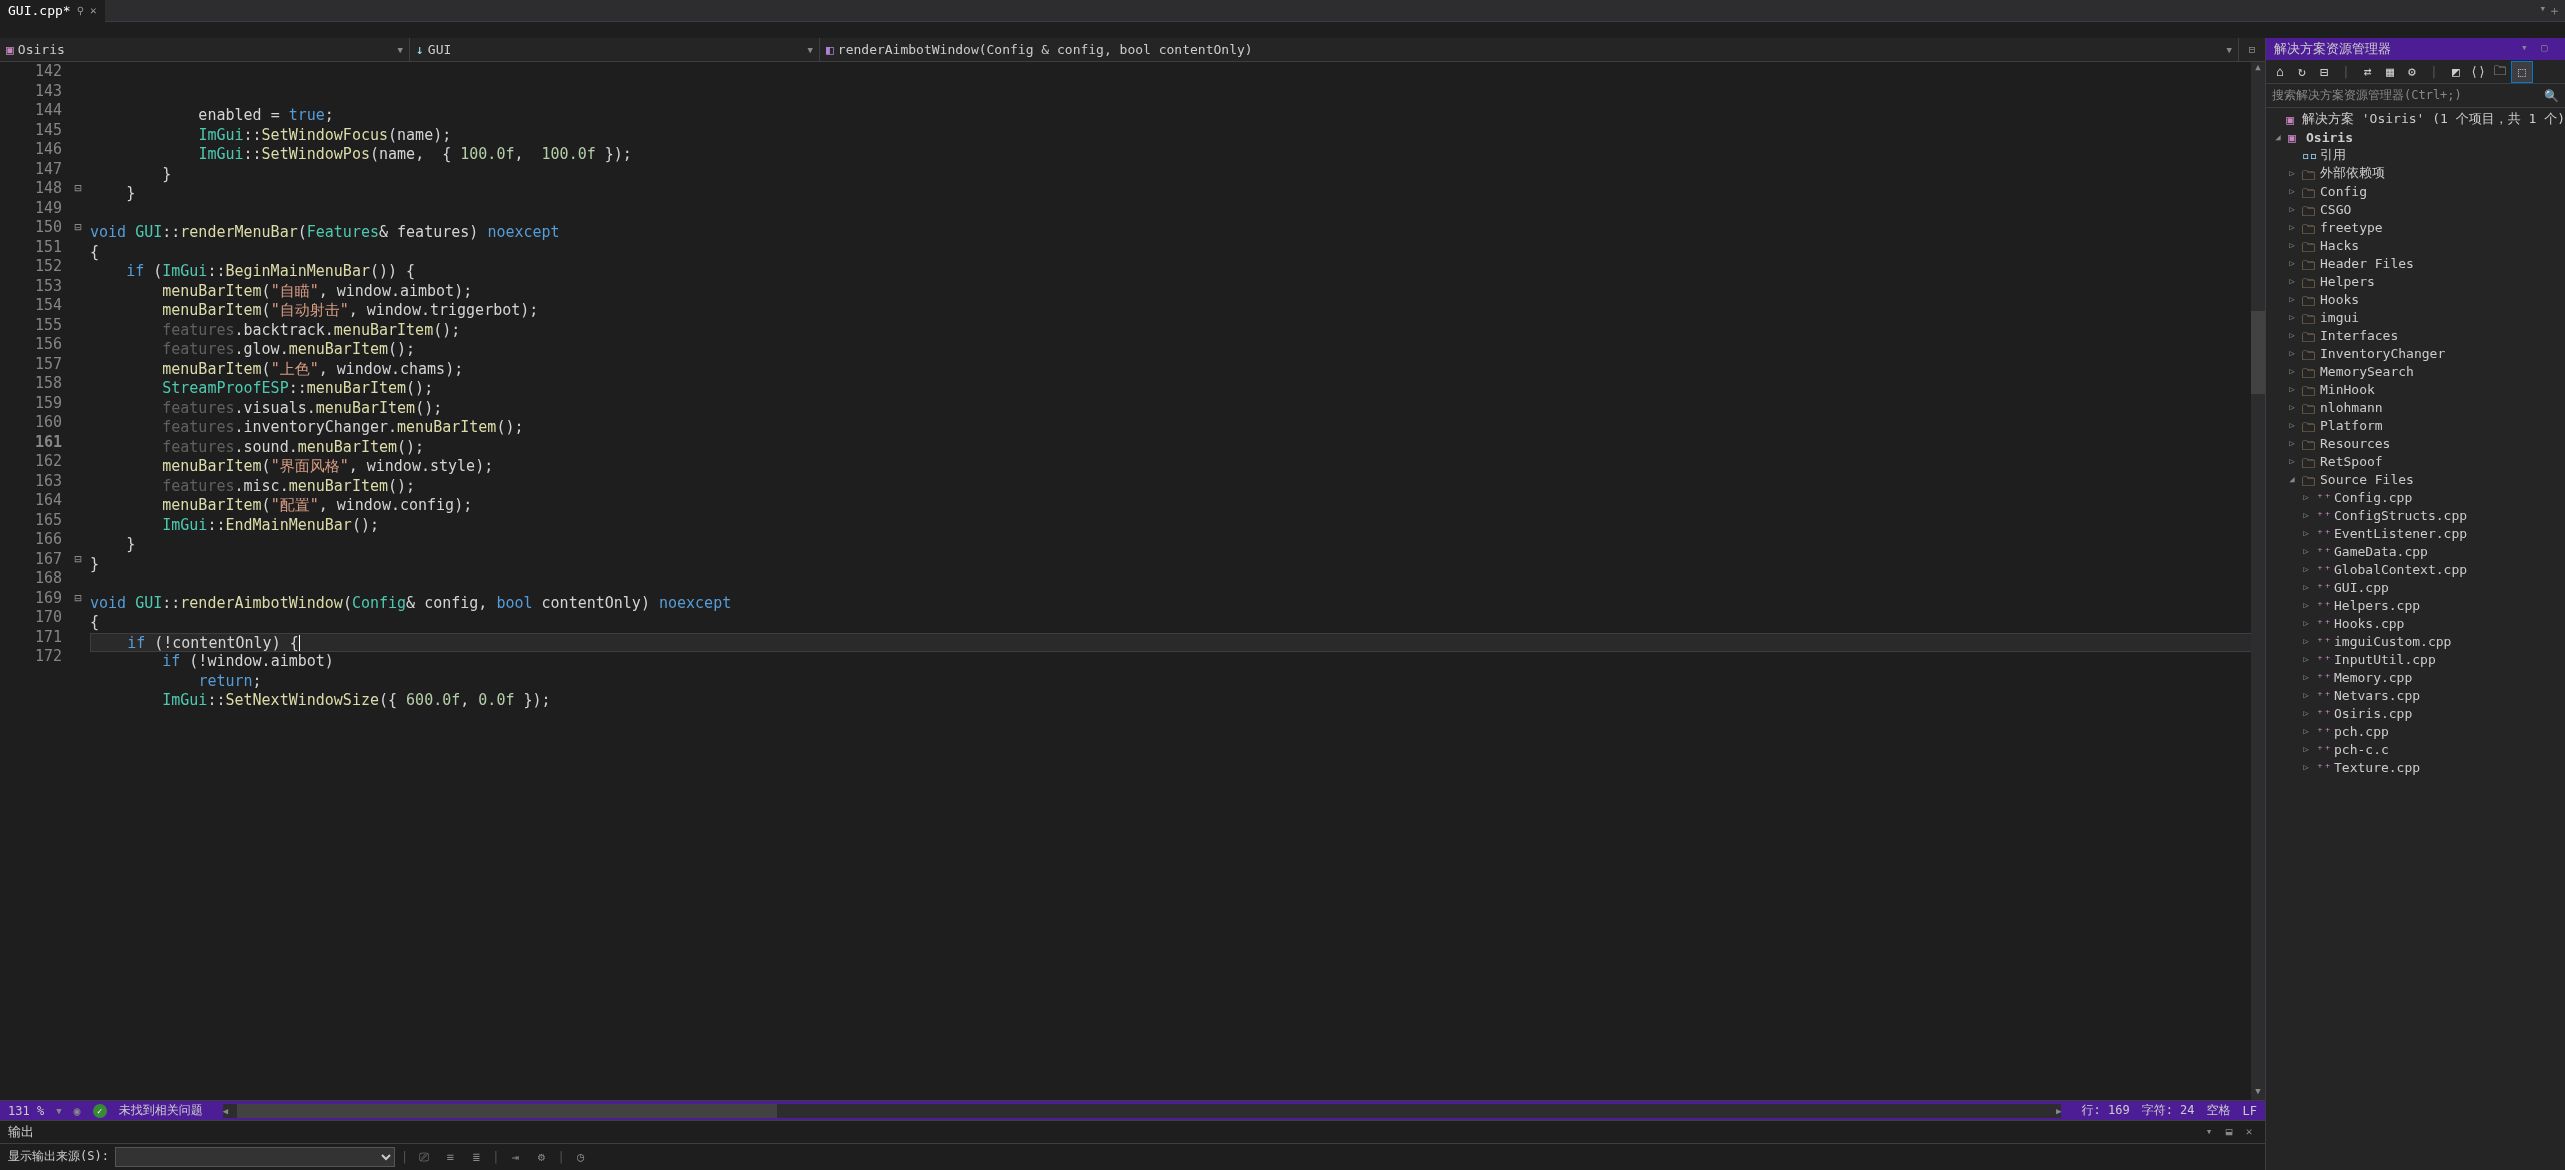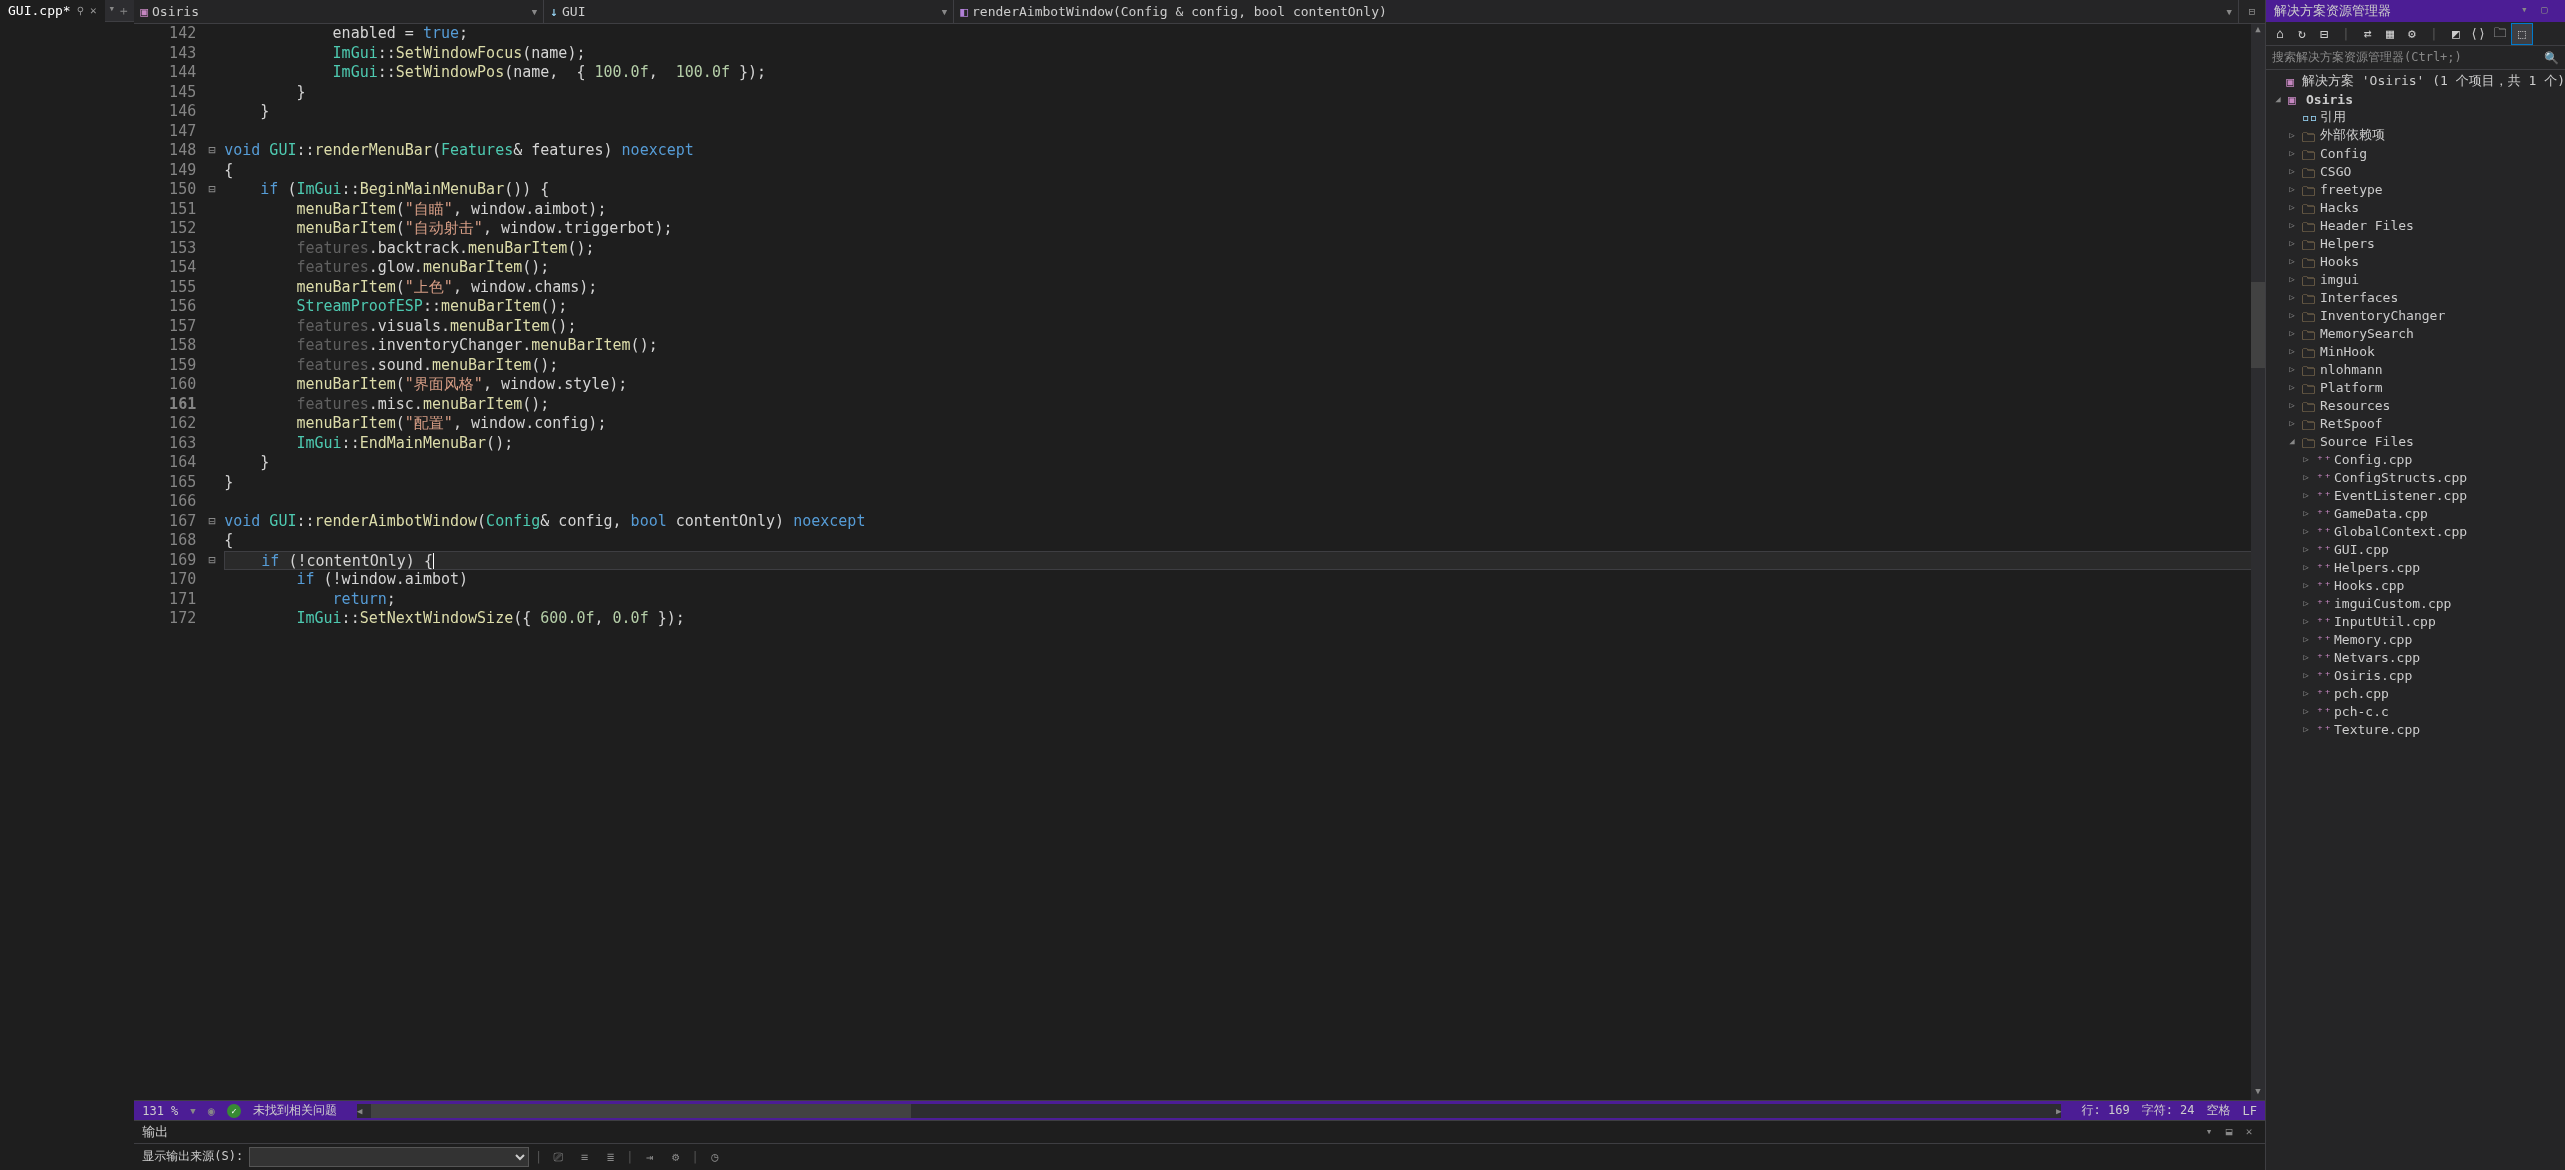--- a/index.html
+++ b/index.html
@@ -1,36 +1,36 @@
 <!DOCTYPE html>
 <html><head>
 <meta charset="utf-8">
 <style>
 * { margin:0; padding:0; box-sizing:border-box; font-family:Consolas,"Microsoft YaHei",monospace; }
 body { background:#1e1e1e; color:#d4d4d4; font-size:15px; overflow:hidden; width:2565px; height:1170px; }
-.root { display:flex; flex-direction:row; height:100%; }
+.root { display:flex; flex-direction:column; height:100%;gap:16px; }
 .tab-bar { height:22px; background:#2d2d30; display:flex; align-items:center; border-bottom:1px solid #3e3e42; }
 .tab { height:22px; padding:0 8px; display:flex; align-items:center; background:#1e1e1e; color:#fff; font-size:13px; gap:6px; }
 .tab .close { font-size:11px; color:#999; }
 .tab .pin { font-size:10px; color:#999; }
 .main-split { flex:1; display:flex; min-height:0; }
 .editor-pane { flex:1; display:flex; flex-direction:column; min-width:0; }
 .nav-bar { height:24px; background:#252526; display:flex; align-items:center; border-bottom:1px solid #3e3e42; font-size:13px; }
 .nav-seg { display:flex; align-items:center; padding:0 6px; border-right:1px solid #3e3e42; height:100%; color:#ccc; gap:4px; }
 .nav-seg.proj { width:410px; }
 .nav-seg.scope { width:410px; }
 .nav-seg.func { flex:1; }
 .nav-seg .dd { margin-left:auto; color:#888; font-size:9px; }
 .nav-btns { margin-left:auto; display:flex; gap:2px; padding:0 4px; }
 .nav-btns span { width:18px; height:18px; display:flex; align-items:center; justify-content:center; color:#888; font-size:11px; }
 .code-area { flex:1; display:flex; position:relative; background:#1e1e1e; overflow:hidden; }
 .gutter { width:70px; background:#1e1e1e; text-align:right; padding-right:8px; color:#858585; font-size:15px; line-height:19.5px; user-select:none; }
 .fold-col { width:16px; background:#1e1e1e; line-height:19.5px; font-size:12px; color:#888; text-align:center; user-select:none; }
 .fold-col .m { cursor:pointer; }
-.code { flex:1; white-space:pre; font-size:15px; line-height:19.5px; color:#d4d4d4; position:relative; padding-left:4px; }
+.code { flex:1; white-space:pre; font-size:15px; line-height:19.5px; color:#d4d4d4; position:relative; padding-left:4px;margin-top:44px; }
 .code .line { height:19.5px; }
 .code .line.cursor-line { background:#2a2a2a; border:1px solid #3e3e42; box-sizing:border-box; }
 .cursor { display:inline-block; width:1px; height:16px; background:#fff; vertical-align:middle; }
 .k { color:#569cd6; }
 .t { color:#4ec9b0; }
 .s { color:#d69d85; }
 .n { color:#b5cea8; }
 .f { color:#dcdcaa; }
 .p { color:#d4d4d4; }
 .g { color:#606060; }

